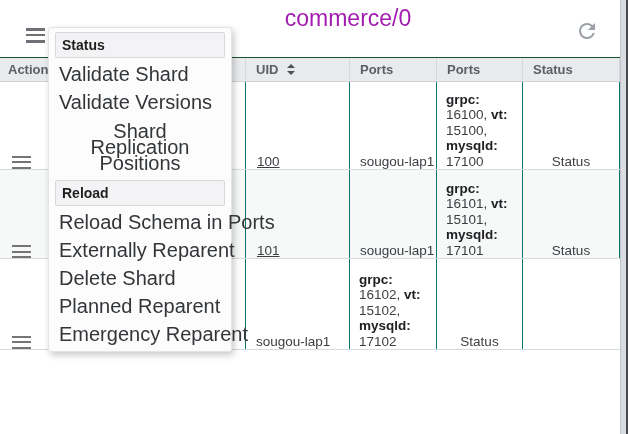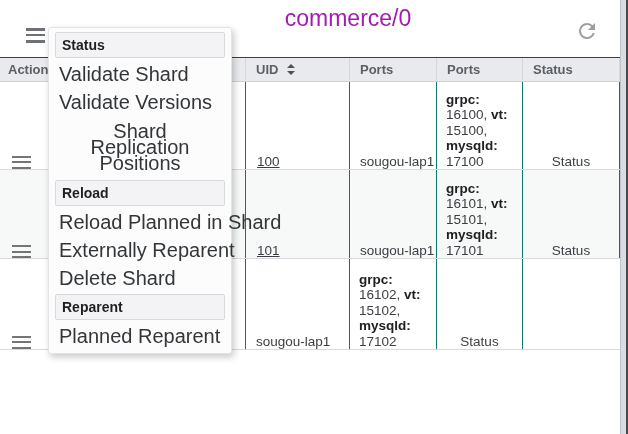--- a/index.html
+++ b/index.html
@@ -161,24 +161,24 @@
   </div>
 </div>
 
 <div class="action-menu">
   <div class="menu-header">Status</div>
   <div class="menu-item">Validate Shard</div>
   <div class="menu-item">Validate Versions</div>
   <div class="menu-item centered">Shard Replication Positions</div>
 
   <div class="menu-header">Reload</div>
-  <div class="menu-item">Reload Planned in Shard</div>
+  <div class="menu-item">Reload Schema in Ports</div>
 
   <div class="menu-item">Externally Reparent</div>
   <div class="menu-item">Delete Shard</div>
 
-  <div class="menu-header">Reparent</div>
   <div class="menu-item">Planned Reparent</div>
+  <div class="menu-item">Emergency Reparent</div>
 </div>
 
 <div class="scroll-strip">
   <div class="scroll-thumb"></div>
 </div>
 
 </body></html>

